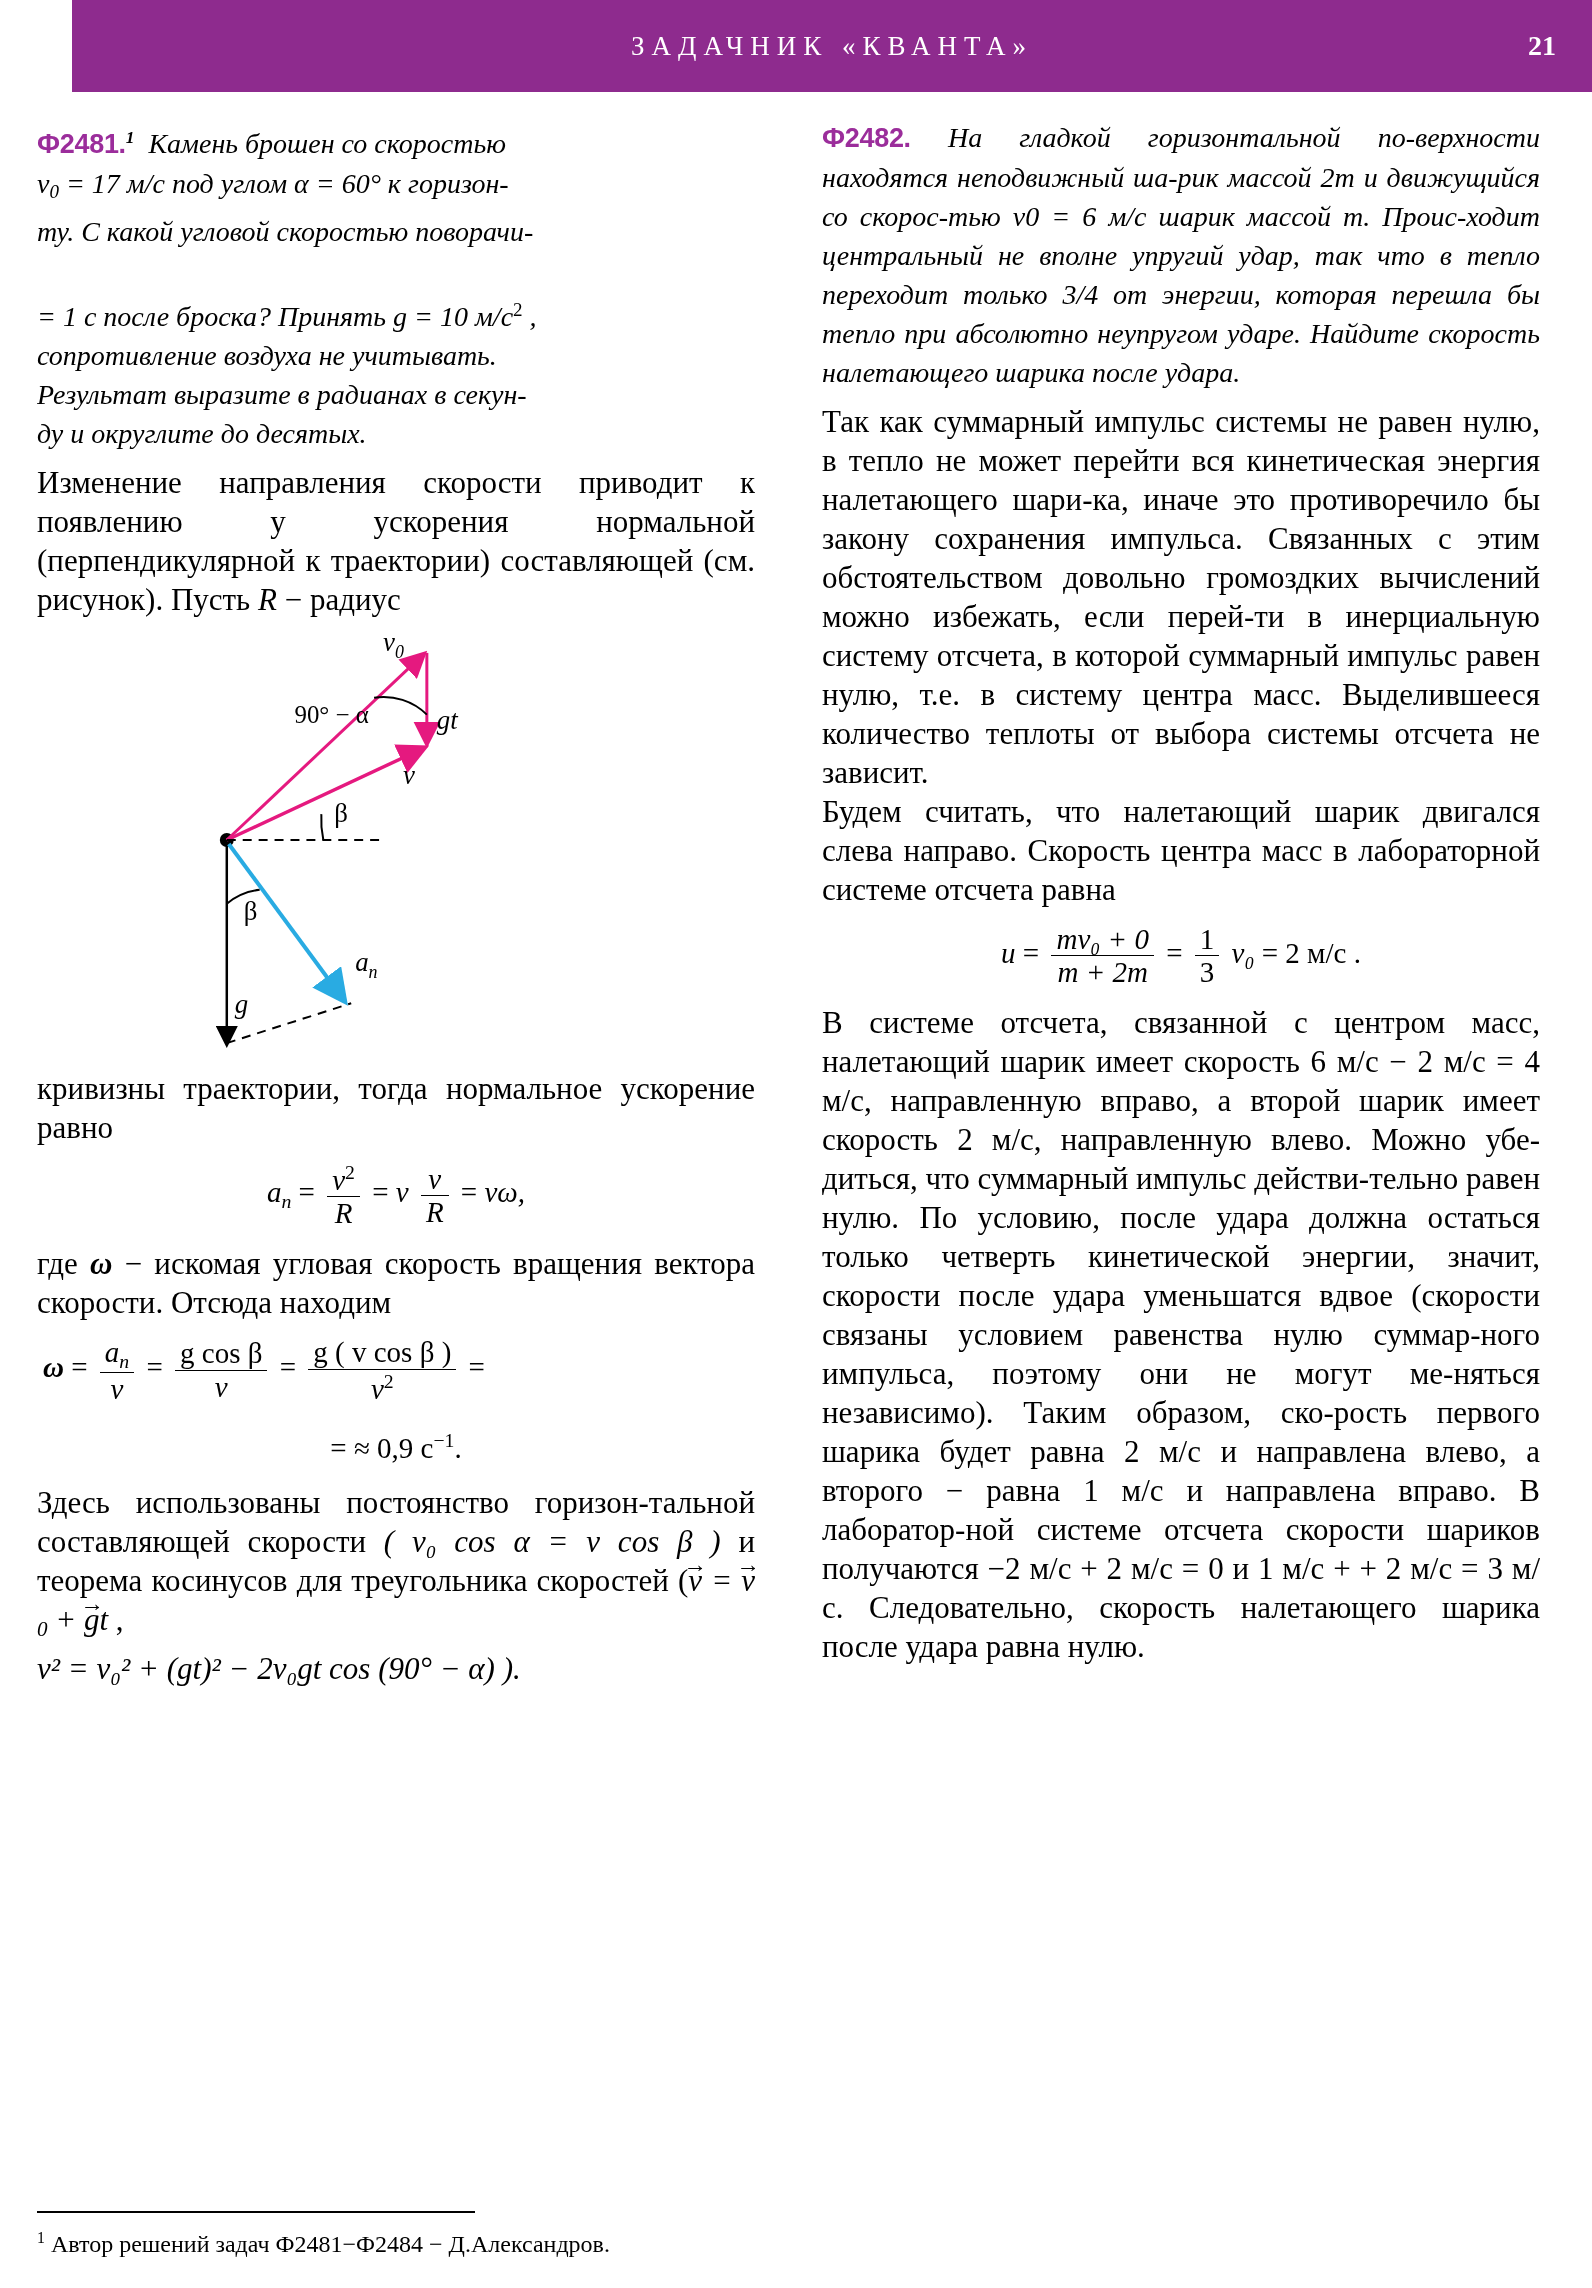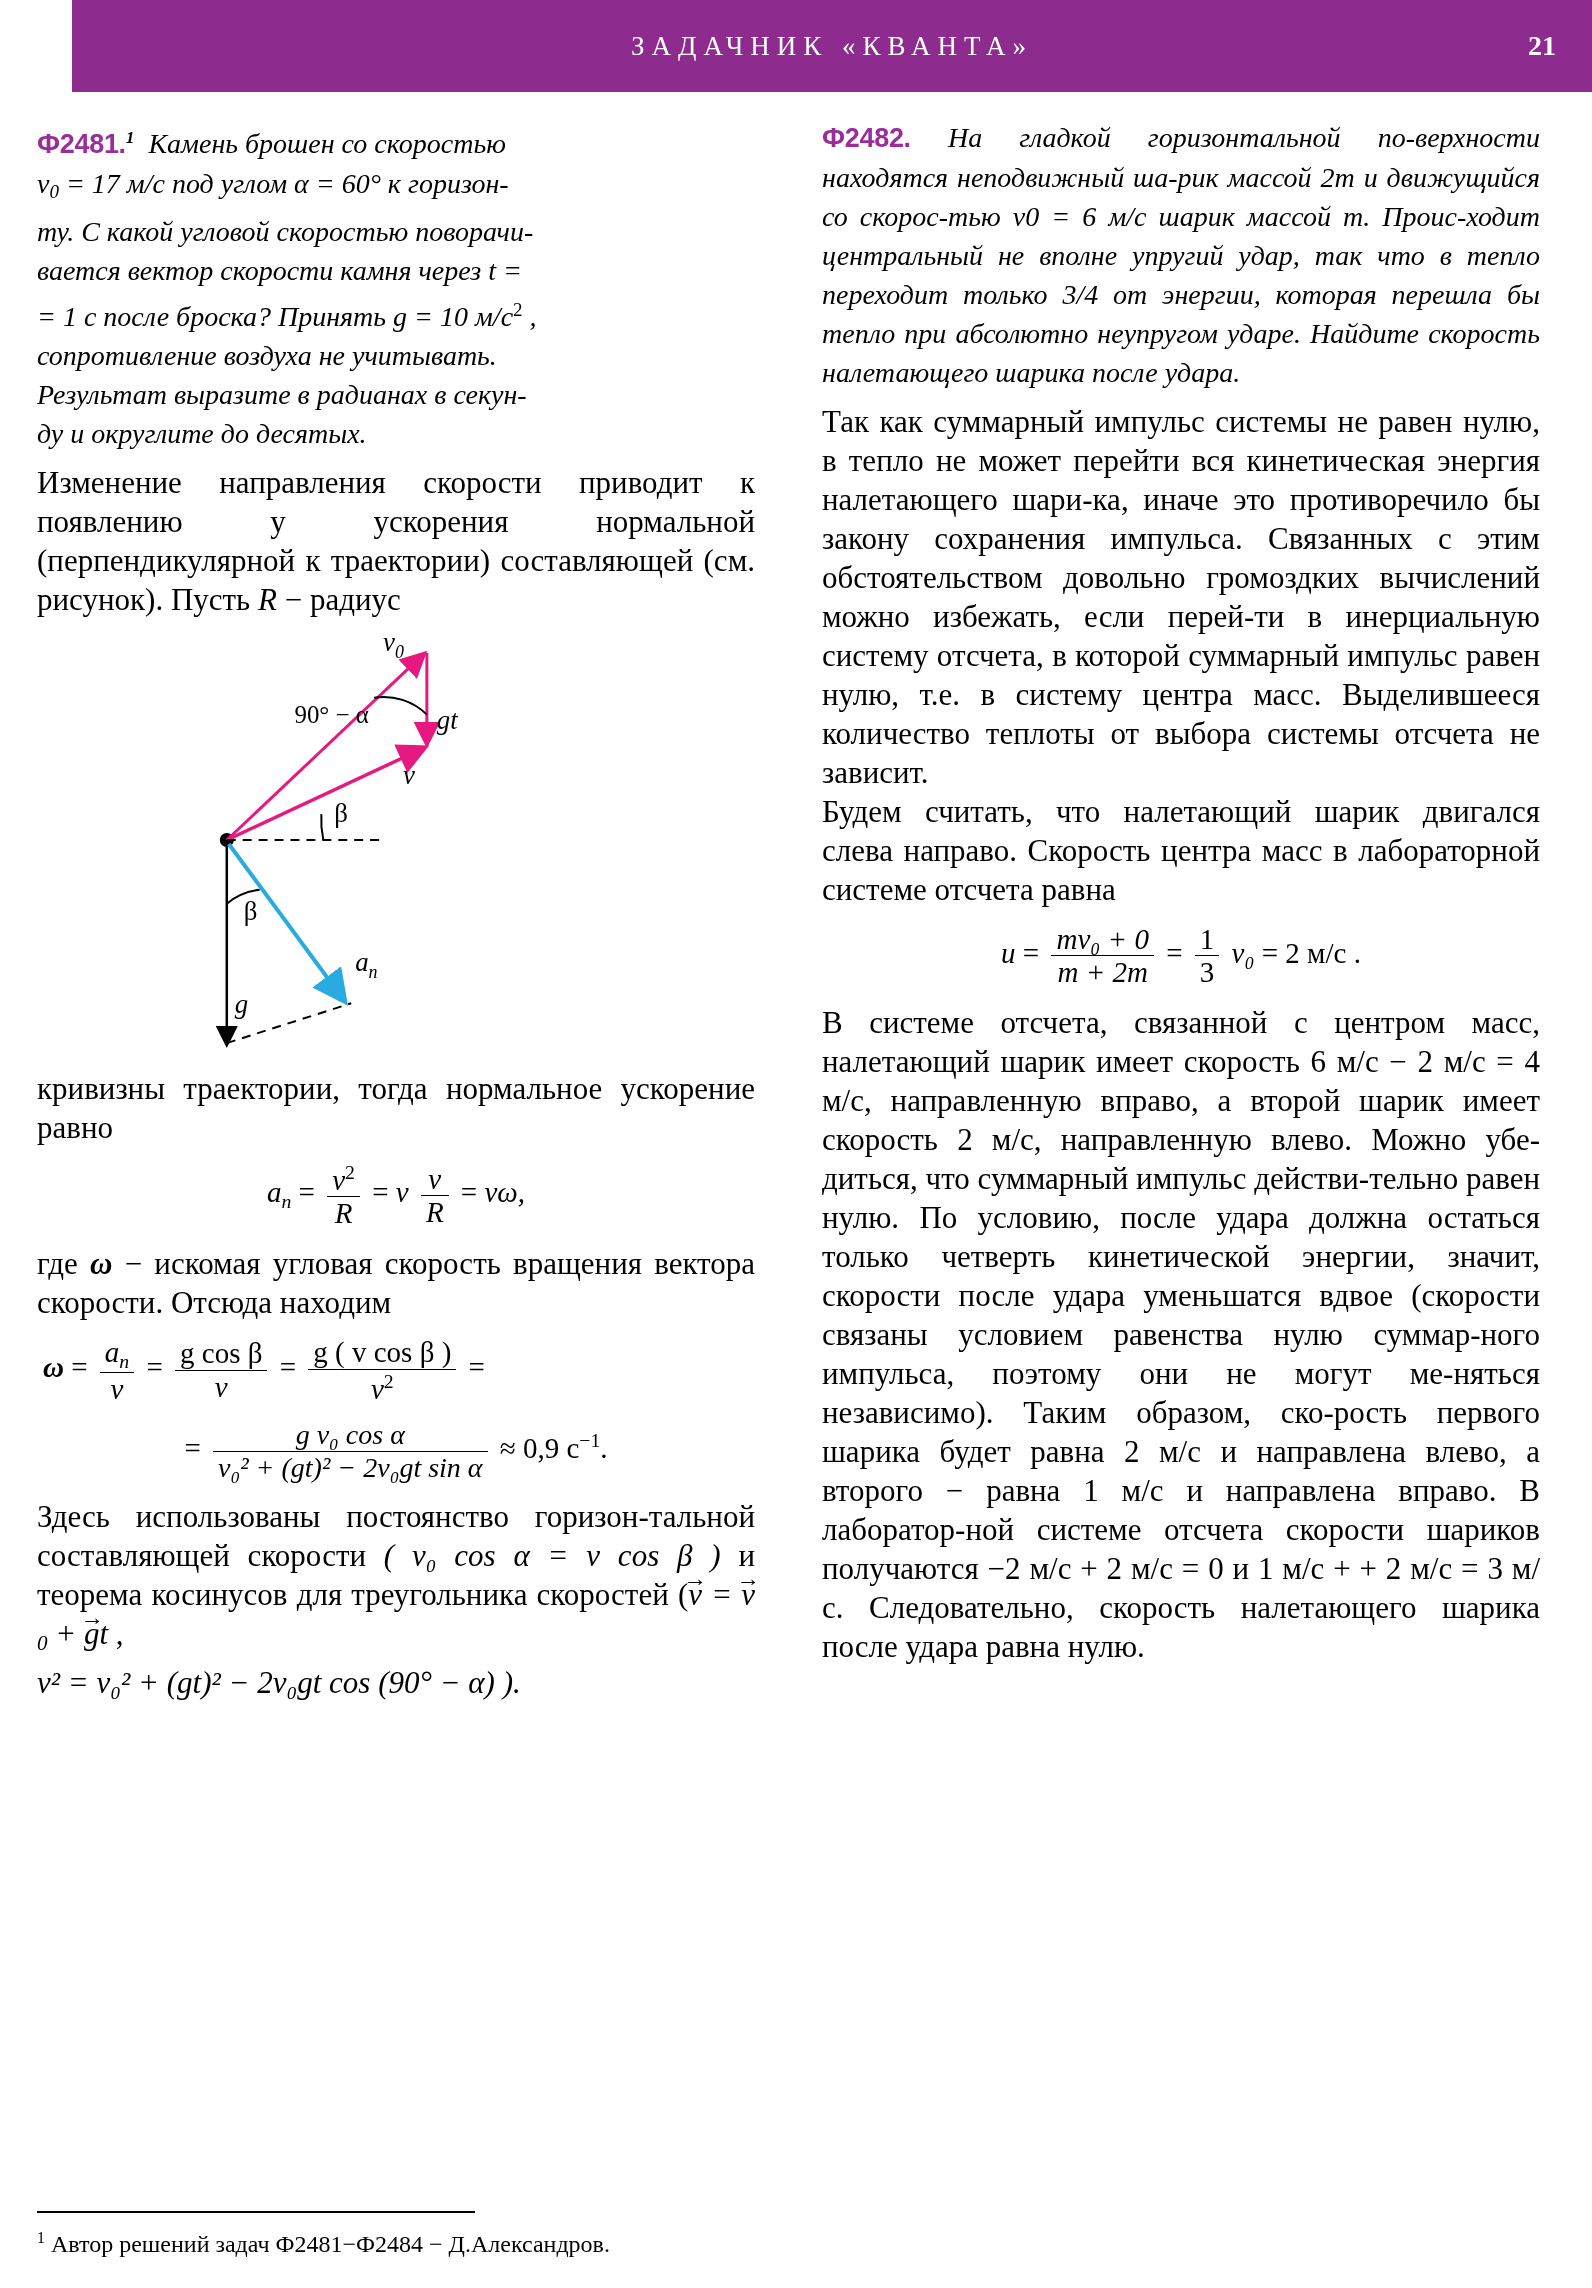--- a/index.html
+++ b/index.html
@@ -126,21 +126,21 @@
 <div class="page">
 
   <div class="col col-left">
 
     <div style="height:26px"></div>
 
     <p class="prob">
       <span class="prob-num">Ф2481.</span><sup class="fn">1</sup>&nbsp;&nbsp;<span>Камень брошен со скоростью</span><br>
       <span class="math"><span>v</span><span class="sub">0</span></span><span> = 17 м/с  под углом  </span><span>α</span><span> = 60°  к горизон-</span><br>
       <span>ту. С какой угловой скоростью поворачи-</span><br>
-      <span>вается вектор скорости камня через t =</span><br>
+      <br>
       <span>= 1 с после броска? Принять </span><span class="math">g</span><span> = 10 м/с</span><span class="sup">2</span><span> ,</span><br>
       <span>сопротивление  воздуха  не  учитывать.</span><br>
       <span>Результат выразите в радианах в секун-</span><br>
       <span>ду и округлите до десятых.</span>
     </p>
 
     <div class="spacer-s"></div>
 
     <p class="ptext">
       <span>Изменение направления скорости приводит к появлению у ускорения нормальной (перпендикулярной к траектории) составляющей (см. рисунок). Пусть</span>
@@ -218,21 +218,20 @@
       <span class="frac"><span class="num math"><span>a</span><span class="sub">n</span></span><span class="den math">v</span></span>
       <span class="upr"> = </span>
       <span class="frac"><span class="num">g cos β</span><span class="den math">v</span></span>
       <span class="upr"> = </span>
       <span class="frac"><span class="num">g ( v cos β )</span><span class="den math"><span>v</span><span class="sup">2</span></span></span>
       <span class="upr"> =</span>
     </div>
 
     <div class="eqline">
       <span class="upr">= </span>
-      <span class="frac" style="font-size:28px"><span class="num math">g v₀ cos α</span><span class="den math">v₀² + (gt)² − 2v₀gt sin α</span></span>
       <span class="upr">≈ 0,9 с</span><span class="sup">−1</span><span class="upr">.</span>
     </div>
 
     <p class="ptext">
       <span>Здесь использованы постоянство горизон-тальной  составляющей  скорости</span>
       <span class="math">( v₀ cos α = v cos β )</span><span> и  теорема  косинусов для треугольника скоростей (</span><span class="math vec-inline"><span class="vecbar" style="display:inline-block">v</span> = <span class="vecbar" style="display:inline-block">v</span><span class="sub">0</span> + <span class="vecbar" style="display:inline-block">g</span>t</span><span> ,</span>
     </p>
     <p class="ptext">
       <span class="math">v² = v₀² + (gt)² − 2v₀gt cos (90° − α) ).</span>
     </p>

